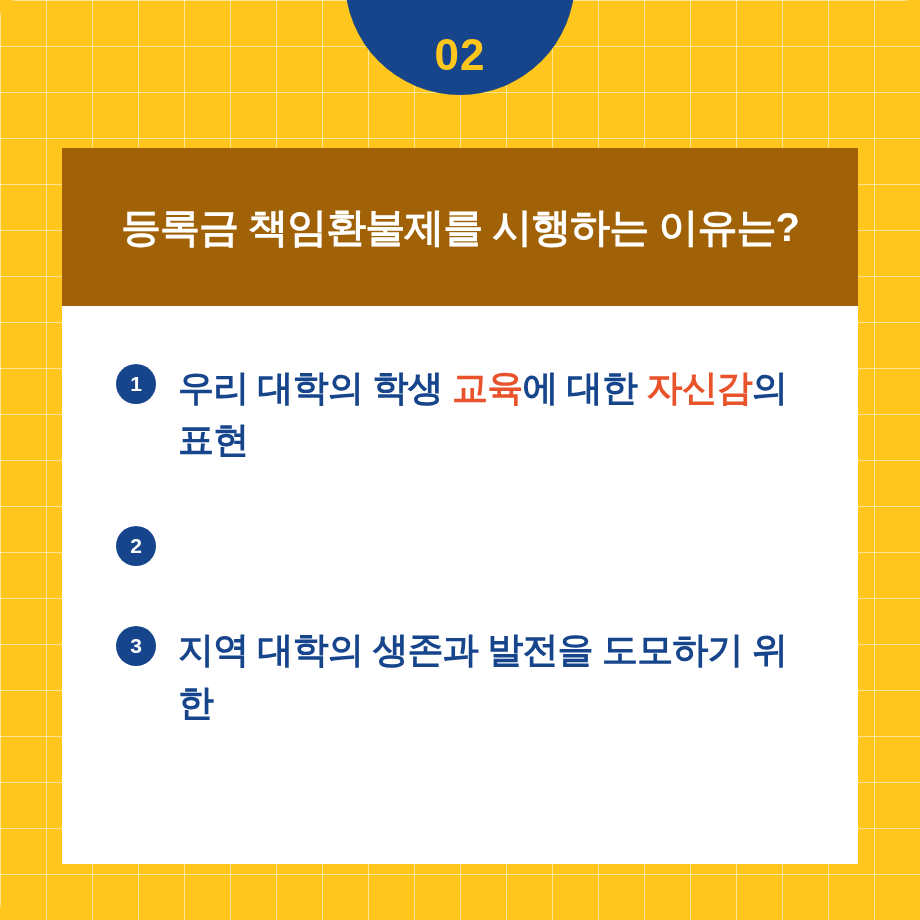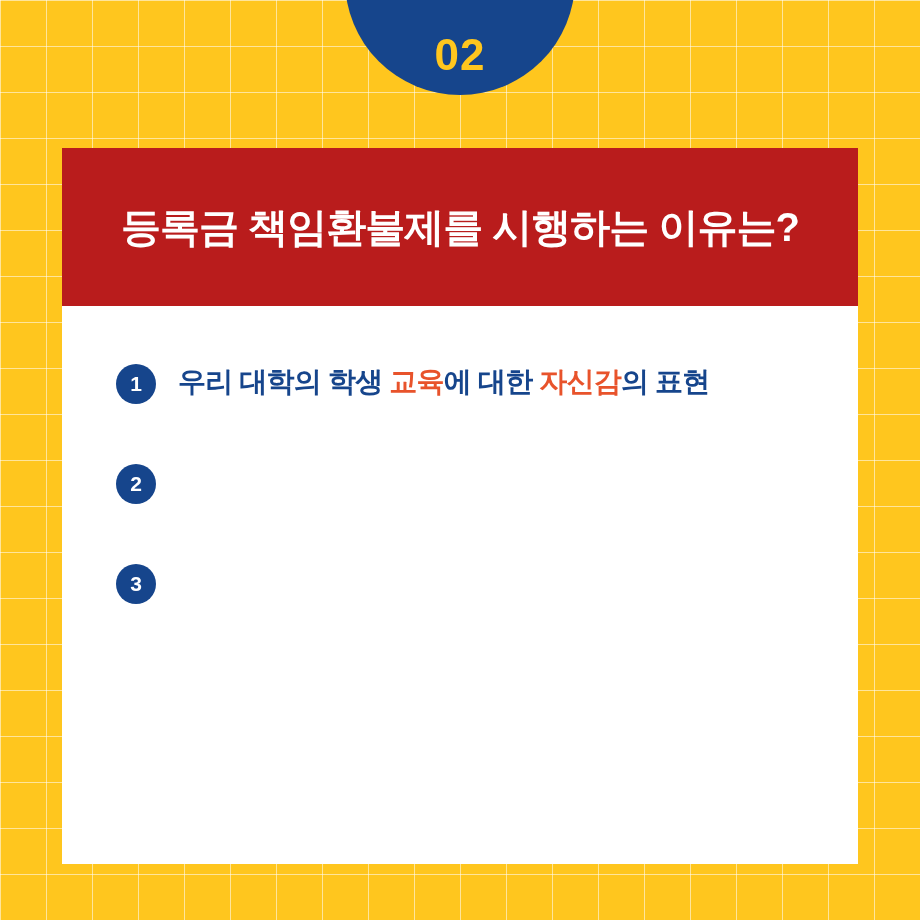--- a/index.html
+++ b/index.html
@@ -13,20 +13,21 @@
     background: #FFC620;
     overflow: hidden;
   }
 
   .card {
     position: relative;
     width: 920px;
     height: 920px;
     background: #FFC61E;
     overflow: hidden;
+    border-radius: 17px;
   }
 
   
   .grid-overlay {
     position: absolute;
     inset: 0;
     background-image:
       linear-gradient(to right, rgba(255,255,255,0.55) 1.5px, transparent 1.5px),
       linear-gradient(to bottom, rgba(255,255,255,0.55) 1.5px, transparent 1.5px);
     background-size: 46px 46px;
@@ -62,21 +63,21 @@
     position: absolute;
     left: 62px;
     top: 148px;
     width: 796px;
     height: 716px;
     background: #FFFFFF;
     box-sizing: border-box;
   }
 
   .panel-header {
-    background: #b91c1c;
+    background: #a16207;
     height: 158px;
     display: flex;
     align-items: center;
     justify-content: center;
     box-sizing: border-box;
     padding: 0 29px;
   }
   .panel-title {
     color: #FFFFFF;
     font-size: 40px;
@@ -112,21 +113,21 @@
     font-weight: bold;
     display: flex;
     align-items: center;
     justify-content: center;
     margin-right: 22px;
     margin-top: 2px;
   }
 
   .item-text {
     color: #16458C;
-    font-size: 28px;
+    font-size: 36px;
     font-weight: bold;
     line-height: 1.45;
     letter-spacing: -0.8px;
   }
   .item-text .hl {
     color: #E8532B;
   }
   .item-line {
     display: block;
   }
@@ -155,19 +156,20 @@
           </div>
       </div>
 
       <div class="item">
         <div class="bullet">2</div>
       </div>
 
       <div class="item">
         <div class="bullet">3</div>
         <div class="item-text">
+            <span class="item-line"><span>지역 대학의 생존과 발전을 도모하기 위한</span></span>
           </div>
       </div>
 
     </div>
   </div>
 
 </div>
 
 </body></html>

